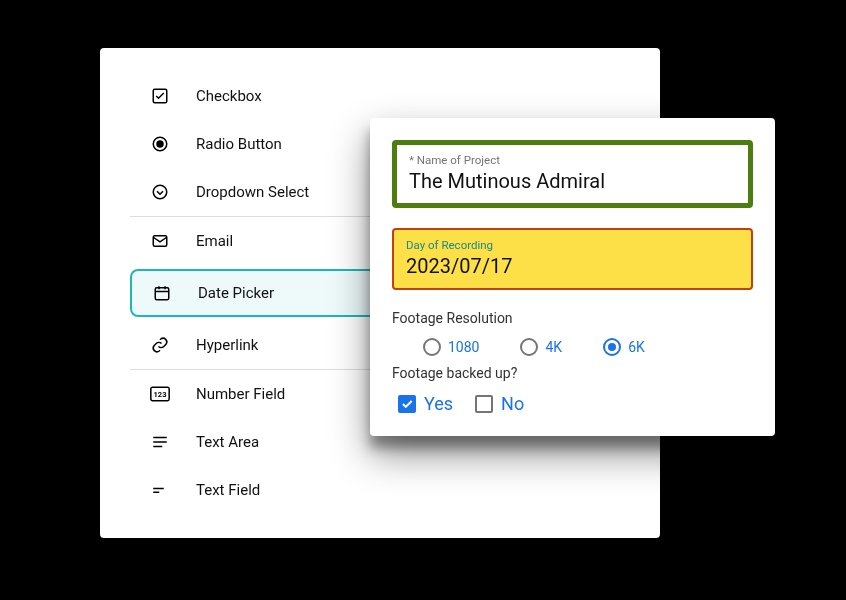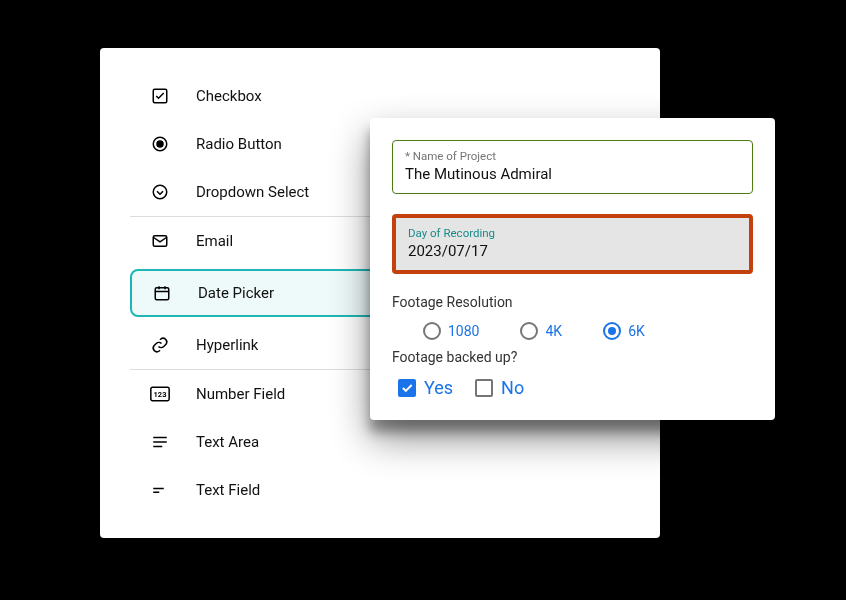--- a/index.html
+++ b/index.html
@@ -69,40 +69,40 @@
       left: 370px;
       top: 118px;
       width: 405px;
       background: #fff;
       border-radius: 4px;
       padding: 22px;
       box-shadow: 0 18px 38px rgba(0,0,0,0.45), 0 12px 12px rgba(0,0,0,0.35);
     }
 
     .field-box {
-      border: 1px solid #4d7c0f;
+      border: 5px solid #4d7c0f;
       border-radius: 4px;
       padding: 8px 12px 10px 12px;
       margin-bottom: 20px;
     }
 
     .field-box .small-label {
       font-size: 11.5px;
       color: #757575;
       margin-bottom: 2px;
     }
 
     .field-box .value {
-      font-size: 15px;
+      font-size: 20px;
       color: #111;
     }
 
     .field-box.active {
-      border: 4px solid #c2410c;
-      background: #e5e5e5;
+      border: 2px solid #c2410c;
+      background: #fde047;
     }
 
     .field-box.active .small-label {
       color: #1a8a8a;
     }
 
     .section-label {
       font-size: 14px;
       color: #333;
       margin-top: 9px;

